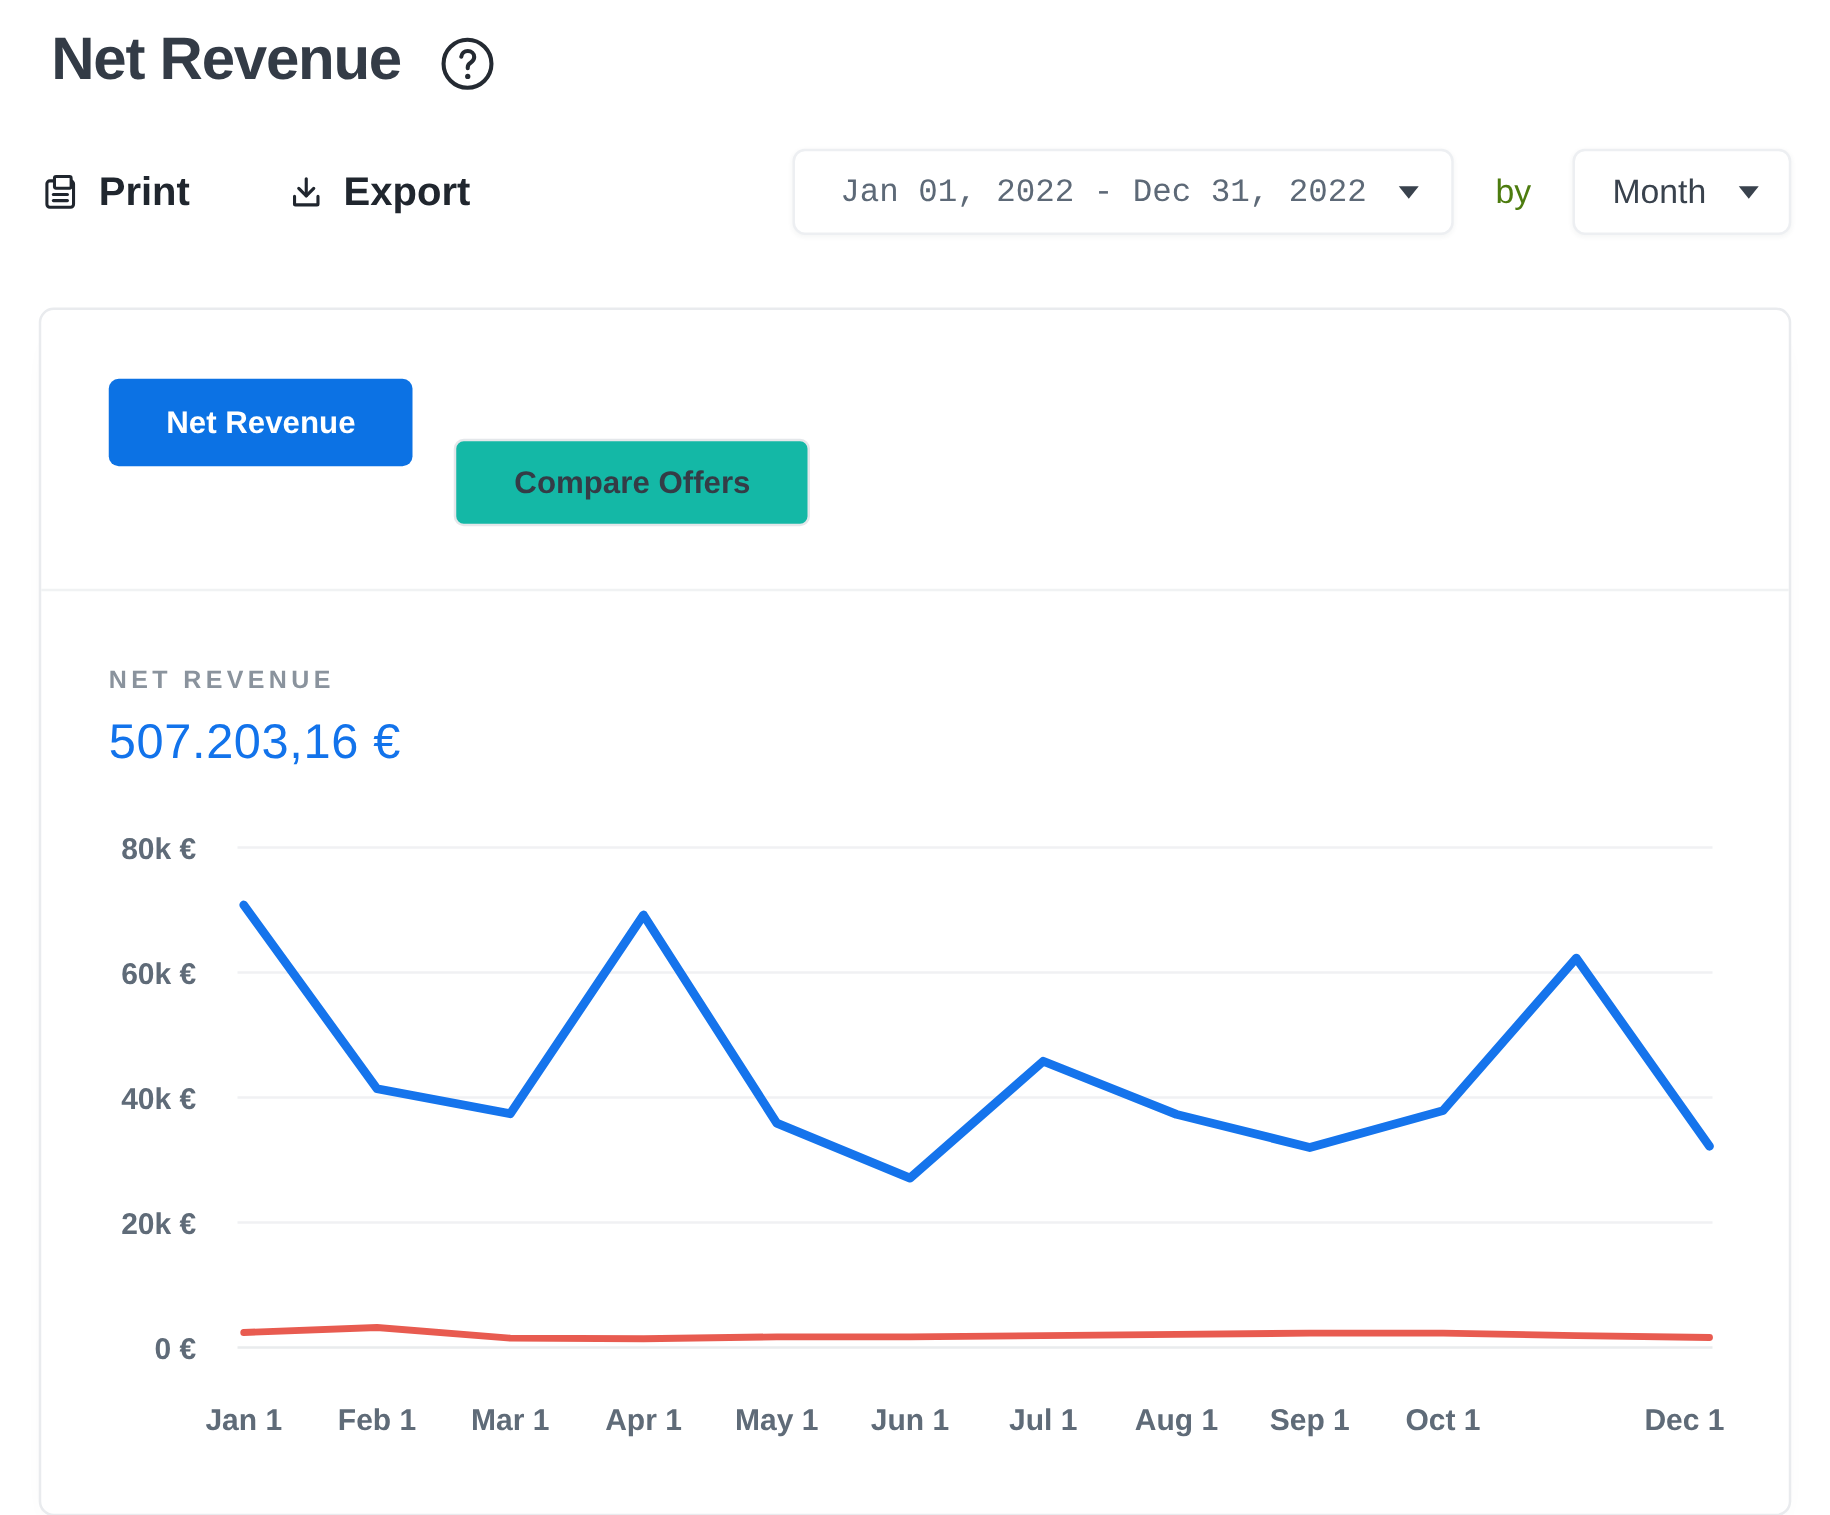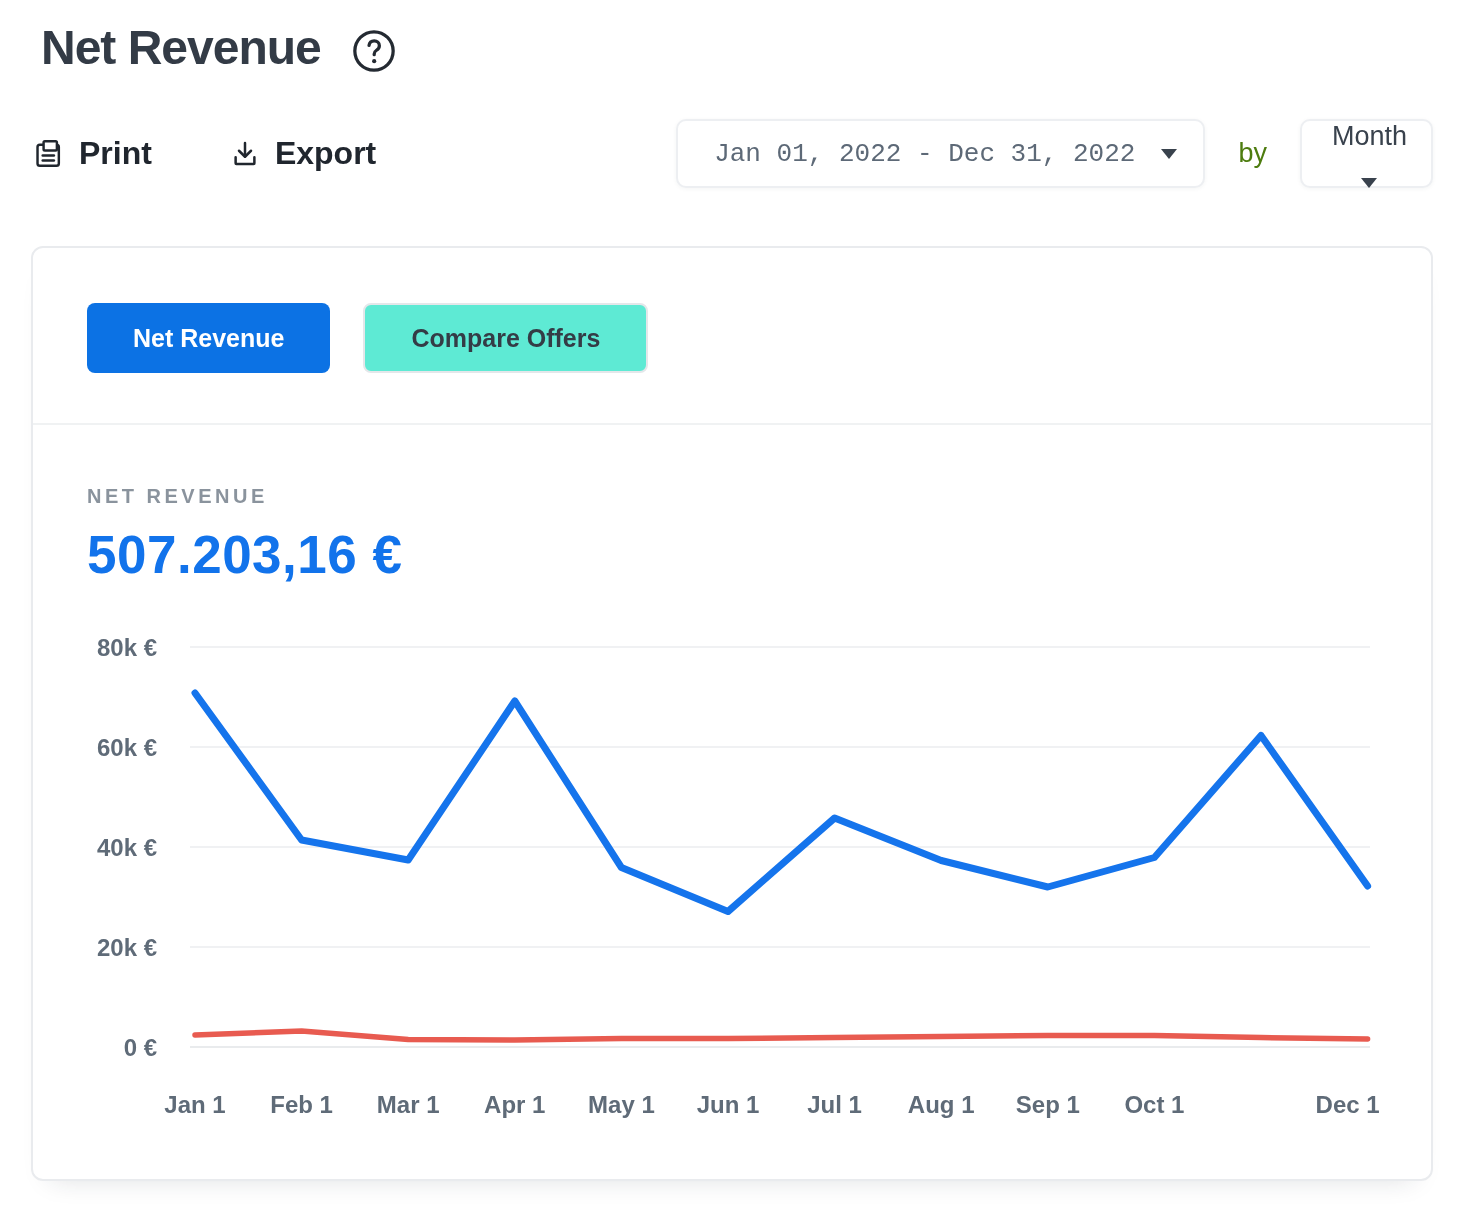--- a/index.html
+++ b/index.html
@@ -20,37 +20,37 @@
   
   .toolbar { display:flex; align-items:center; margin-top:44px; padding-left:2px; }
   .tool-btn { display:flex; align-items:center; gap:15px; background:none; border:none; padding:0;
     font-family:"Liberation Sans", sans-serif; font-size:32px; font-weight:700; color:#20262e; cursor:pointer; }
   .tool-btn + .tool-btn { margin-left:78px; }
   .toolbar-spacer { flex:1; }
   .select-box { height:69px; background:#fff; border:2px solid #edeff2; border-radius:10px;
     box-shadow:0 1px 4px rgba(40,50,60,.05); display:flex; align-items:center; cursor:pointer; }
   .date-box { padding:0 26px 0 36px; gap:26px; font-size:26px; color:#5d6977;font-family:Liberation Mono, monospace; }
   .by-label { margin:0 33px; font-size:27px; color:#4d7c0f; }
-  .month-box { padding:0 24px 0 30px; gap:26px; font-size:27px; color:#39424d;flex-direction:column; }
+  .month-box { padding:0 24px 0 30px; gap:26px; font-size:27px; color:#39424d; }
   .caret { width:0; height:0; border-left:8px solid transparent; border-right:8px solid transparent;
     border-top:10px solid #39424d; }
 
   
   .card { margin-top:58px; background:#fff; border:2px solid #e9ebee; border-radius:12px;
     box-shadow:0 16px 26px -20px rgba(30,40,50,.18); padding:55px 0 34px 0; }
   .tabs { display:flex; gap:33px; padding:0 54px; }
   .tab { height:70px; border-radius:8px; display:flex; align-items:center; justify-content:center;
     font-family:"Liberation Sans", sans-serif; font-size:25px; font-weight:700; padding:0 46px; cursor:pointer; }
   .tab.active { background:#0c72e4; color:#ffffff; border:none; }
-  .tab.inactive { background:#5eead4; color:#343c46; border:2px solid #e4e7ea; }
+  .tab.inactive { background:#14b8a6; color:#343c46; border:2px solid #e4e7ea;margin-top:48px; }
   .card-divider { border:none; border-top:2px solid #f0f2f3; margin:50px 0 0 0; }
 
   .metric { padding:60px 54px 0 54px; }
   .metric-label { font-size:20px; font-weight:700; letter-spacing:3.5px; color:#8a939d; }
-  .metric-value { margin-top:16px; font-size:53px; font-weight:700; color:#1273eb; letter-spacing:.5px; }
+  .metric-value { margin-top:16px; font-size:39px; font-weight:400; color:#1273eb; letter-spacing:.5px; }
 
   .chart-wrap { margin-top:36px; }
   svg text { font-family:"Liberation Sans", sans-serif; }
 </style>
 </head>
 <body>
 
 <div class="page">
 
   <div class="title-row">

